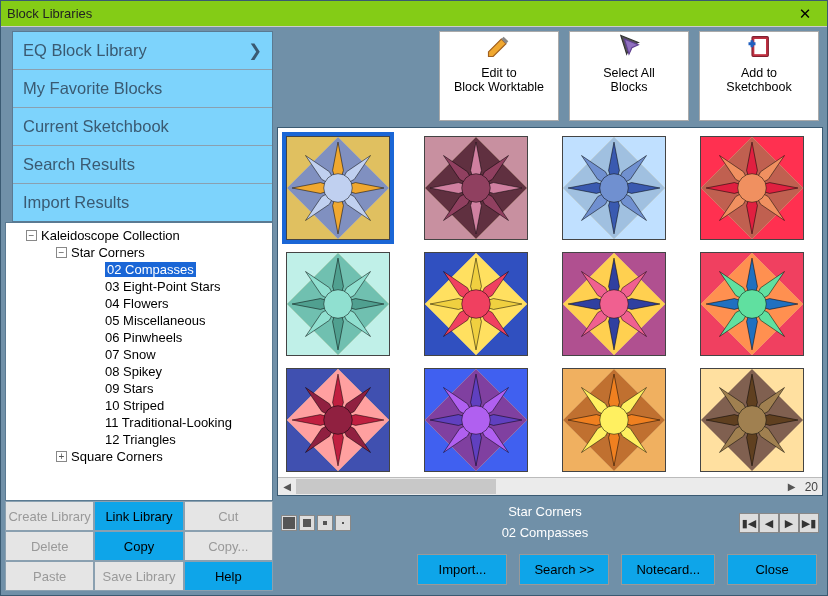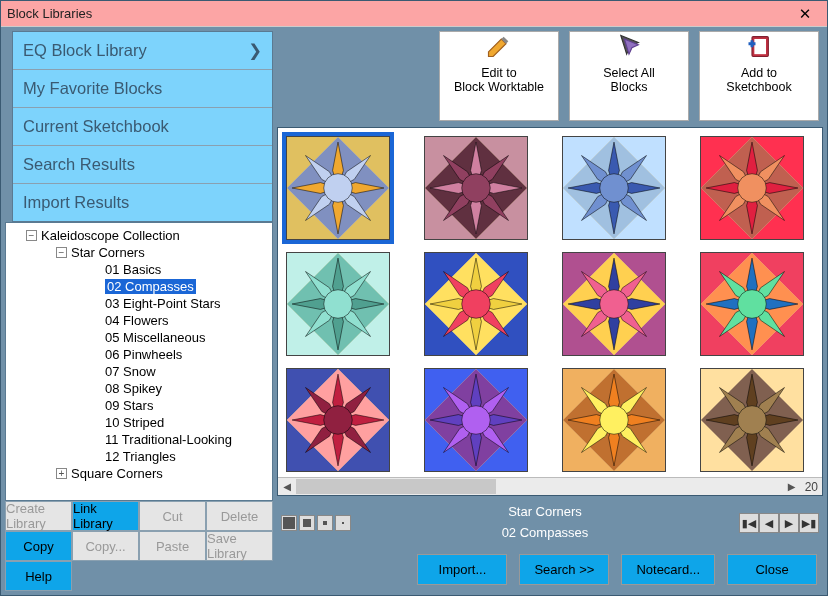--- a/index.html
+++ b/index.html
@@ -1,35 +1,35 @@
 <!DOCTYPE html>
 <html><head>
 <meta charset="utf-8">
 <style>
 * { margin: 0; padding: 0; box-sizing: border-box; font-family: "Segoe UI", Arial, sans-serif; }
 body { background: #7090a8; width: 828px; height: 596px; overflow: hidden; font-size: 13px; }
 .window { width: 100%; height: 100%; border: 1px solid #3a5a72; display: flex; flex-direction: column; background: #7090a8; }
-.titlebar { background: #fca5a5; height: 26px; display: flex; align-items: center; padding: 0 6px; border-bottom: 1px solid #ccc; }
+.titlebar { background: #84cc16; height: 26px; display: flex; align-items: center; padding: 0 6px; border-bottom: 1px solid #ccc; }
 .titlebar .title { flex: 1; color: #222; }
 .titlebar .close { width: 32px; text-align: center; cursor: pointer; font-size: 15px; }
 .content { flex: 1; display: flex; padding: 4px; gap: 4px; overflow: hidden; }
 .left-col { width: 268px; display: flex; flex-direction: column; gap: 0; }
 .nav-list { background: #7dd3fc; border: 1px solid #5a7a92; margin-left: 7px; }
 .nav-item { padding: 9px 10px; border-bottom: 1px solid #8aa0b0; color: #3a5a72; font-size: 16.5px; cursor: pointer; display: flex; align-items: center; justify-content: space-between; }
 .nav-item:last-child { border-bottom: none; }
 .nav-item .chev { color: #3a5a72; }
 .tree { background: #fff; border: 1px solid #5a7a92; flex: 1; overflow-y: auto; overflow-x: hidden; padding: 4px 0; position: relative; }
 .tree-row { padding: 1px 4px 1px 20px; white-space: nowrap; cursor: pointer; font-size: 13px; display: flex; align-items: center; }
 .tree-row .exp { display: inline-block; width: 11px; height: 11px; border: 1px solid #888; text-align: center; line-height: 9px; font-size: 10px; margin-right: 4px; color: #555; }
 .tree-row.lvl1 { padding-left: 20px; }
 .tree-row.lvl2 { padding-left: 50px; }
 .tree-row.lvl3 { padding-left: 84px; }
 .tree-row.sel .label { background: #1a66d6; color: #fff; padding: 0 2px; }
 .tree-row .spacer { display: inline-block; width: 15px; }
-.btn-grid { display: grid; grid-template-columns: repeat(4, 1fr); }
+.btn-grid { display: grid; grid-template-columns: repeat(3, 1fr); }
 .btn-grid .btn { height: 30px; border: 1px solid #8aa0b0; background: #e5e5e5; display: flex; align-items: center; justify-content: center; font-size: 13px; cursor: pointer; }
 .btn-grid .btn.primary { background: #0ea5e9; }
 .btn-grid .btn.dis { color: #999; }
 .right-col { flex: 1; display: flex; flex-direction: column; gap: 6px; overflow: hidden; }
 .toolbar { display: flex; gap: 10px; justify-content: flex-end; padding: 0 4px; }
 .tool-btn { width: 120px; height: 90px; background: #fff; border: 1px solid #aaa; display: flex; flex-direction: column; align-items: center; justify-content: flex-start; gap: 6px; cursor: pointer; font-size: 12.5px; text-align: center; }
 .tool-btn svg { width: 28px; height: 28px; }
 .gallery-wrap { flex: 1; background: #fff; border: 1px solid #3a5a72; display: flex; flex-direction: column; overflow: hidden; }
 .gallery { flex: 1; padding: 8px; display: grid; grid-template-columns: repeat(4, 1fr); gap: 12px 24px; overflow: hidden; }
 .block { width: 104px; height: 104px; border: 1px solid #444; background: #ecd9a0; position: relative; cursor: pointer; }
@@ -80,24 +80,20 @@
       <div class="tree">
         <div class="tree-row lvl1">
             <span class="exp">−</span>
             <span class="label">Kaleidoscope Collection</span>
           </div>
         <div class="tree-row lvl2">
             <span class="exp">−</span>
             <span class="label">Star Corners</span>
           </div>
         <div id="tree-items">
-            <div class="tree-row lvl3">
-              <span class="spacer"></span>
-              <span class="label">01 Basics</span>
-            </div>
             <div class="tree-row lvl3 sel">
               <span class="spacer"></span>
               <span class="label">02 Compasses</span>
             </div>
             <div class="tree-row lvl3">
               <span class="spacer"></span>
               <span class="label">03 Eight-Point Stars</span>
             </div>
             <div class="tree-row lvl3">
               <span class="spacer"></span>

